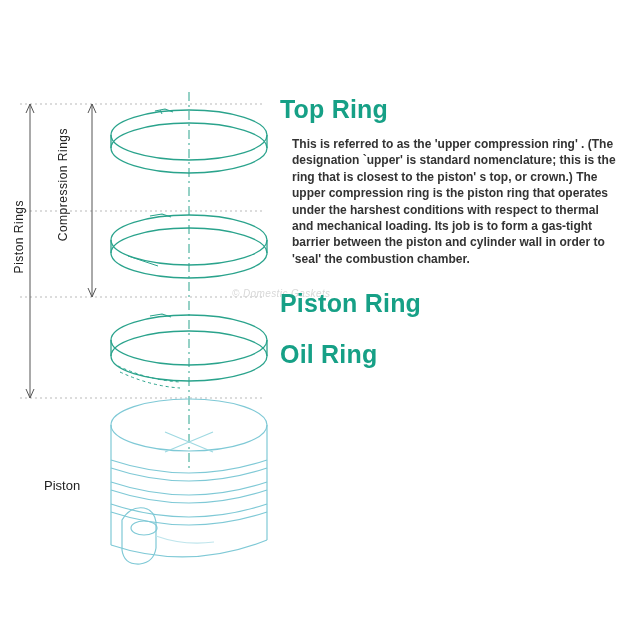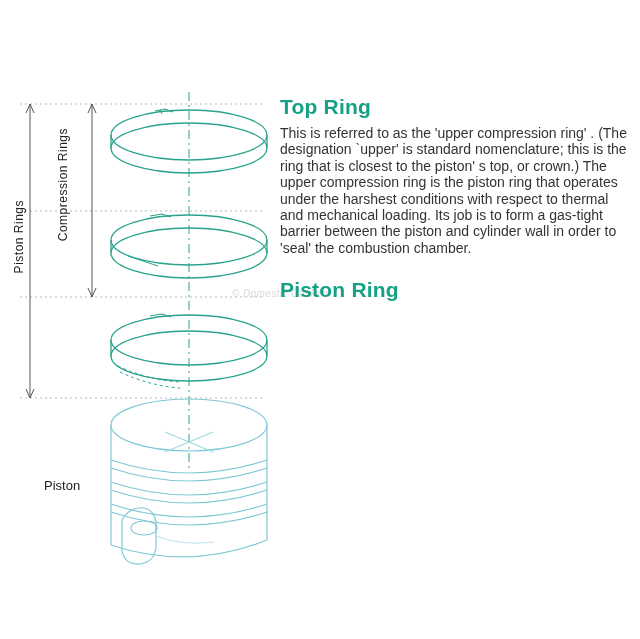--- a/index.html
+++ b/index.html
@@ -27,30 +27,31 @@
     height: 639px;
   }
   .text-col {
     position: absolute;
     left: 280px;
     top: 95px;
     width: 352px;
   }
   .sec-title {
     color: #16a086;
-    font-size: 21px;
+    font-size: 25px;
     font-weight: bold;
     margin: 0 0 6px 0;
     letter-spacing: 0.2px;
   }
   .sec-body {
     color: #333333;
-    font-size: 14px;
+    font-size: 12px;
     line-height: 16.4px;
-    margin: 0;
+    margin: 12px;
+    font-weight: bold;
   }
   .block-second { margin-top: 22px; }
   .block-oil { margin-top: 22px; }
 
   .label-vert {
     position: absolute;
     color: #222222;
     font-size: 12px;
     writing-mode: vertical-rl;
     transform: rotate(180deg);
@@ -174,16 +175,17 @@
 
   <div class="text-col">
     <div class="block block-top">
       <h2 class="sec-title">Top Ring</h2>
       <p class="sec-body">This is referred to as the 'upper compression ring' . (The designation `upper' is standard nomenclature; this is the ring that is closest to the piston' s top, or crown.) The upper compression ring is the piston ring that operates under the harshest  conditions with respect to thermal and mechanical loading. Its job is to form a gas-tight barrier between the piston and cylinder wall in order to 'seal' the combustion chamber.</p>
     </div>
     <div class="block block-second">
       <h2 class="sec-title">Piston Ring</h2>
     </div>
     <div class="block block-oil">
+      <h2 class="sec-title">Oil Ring</h2>
     </div>
   </div>
 
 </div>
 
 </body></html>

